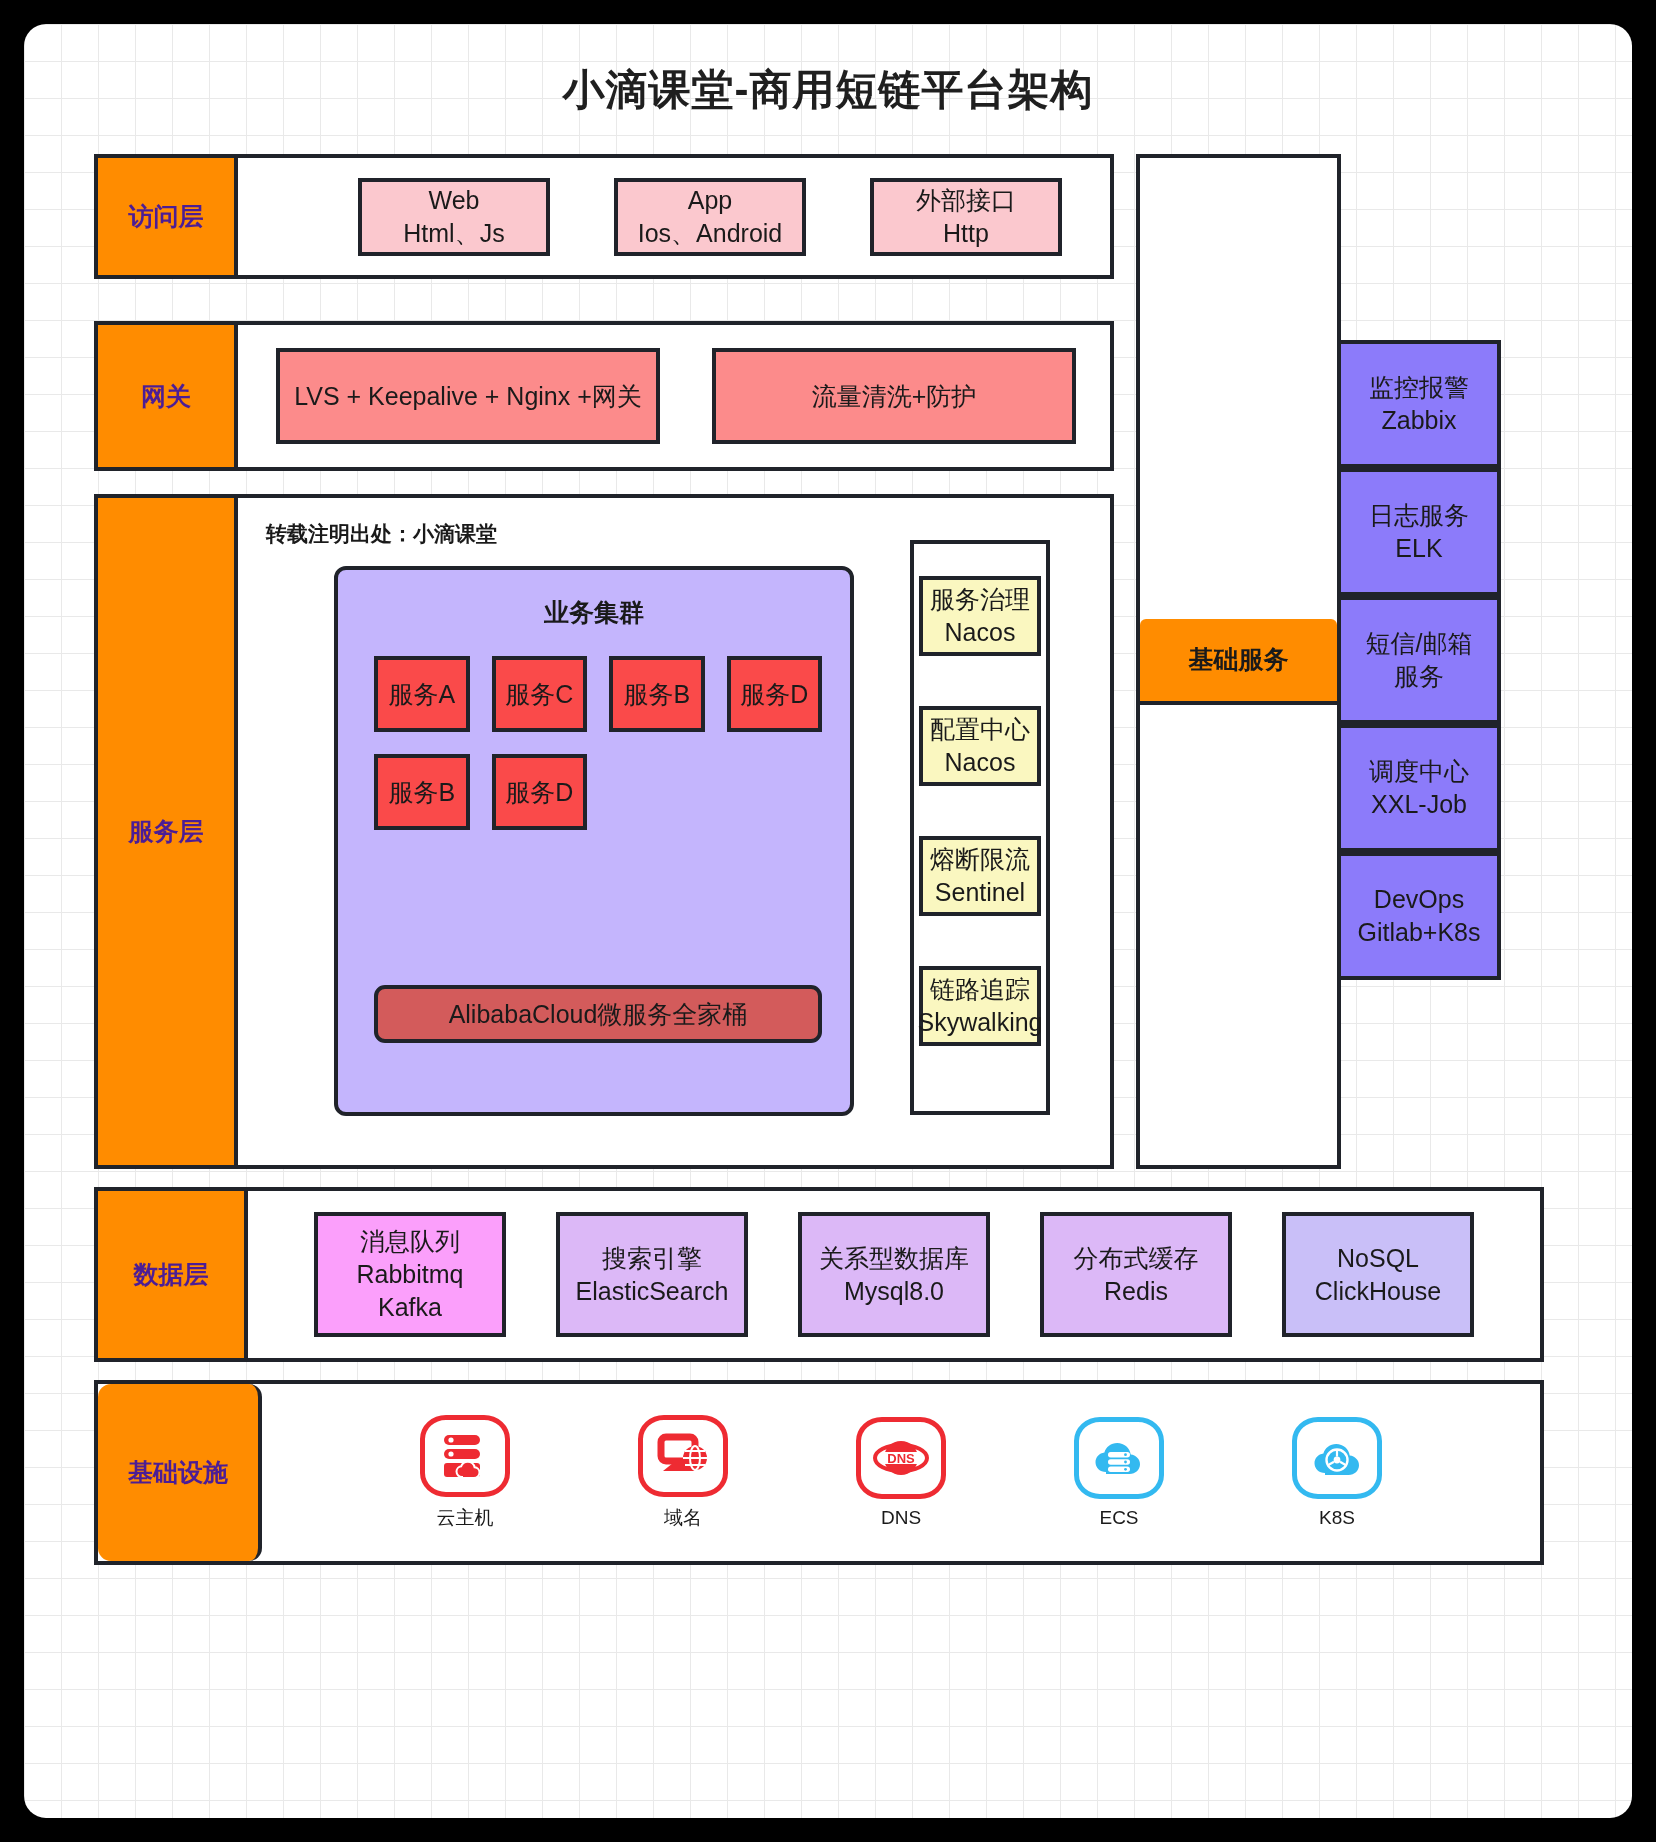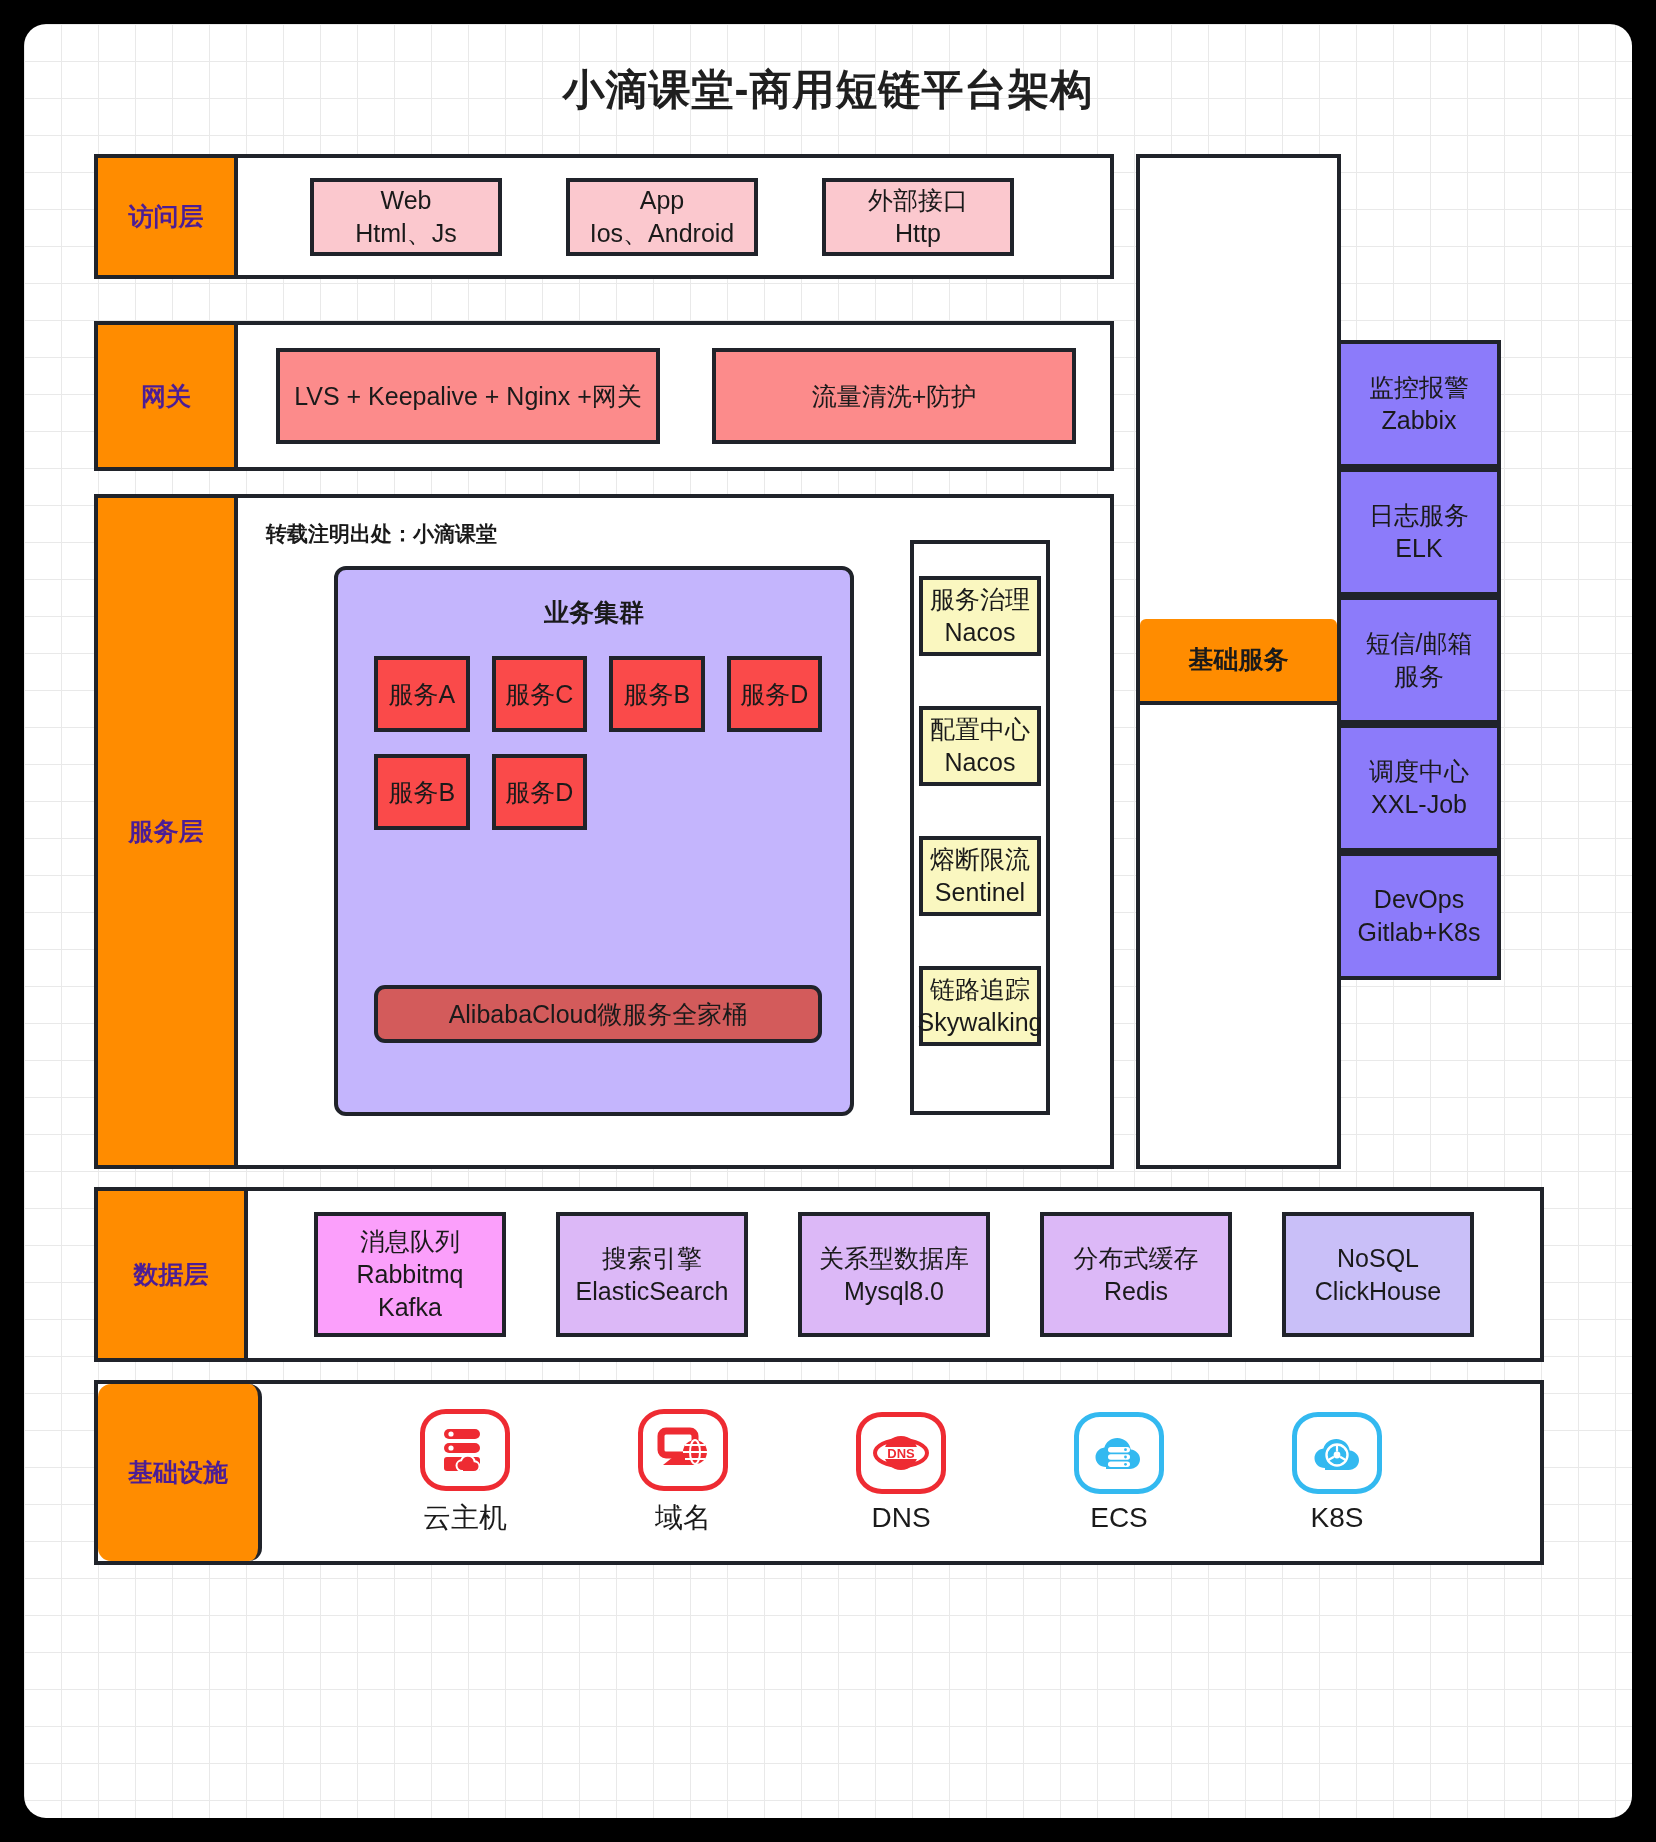--- a/index.html
+++ b/index.html
@@ -59,21 +59,21 @@
   .title {
     position: absolute; left: 0; top: 38px; width: 100%;
     text-align: center;
     font-size: 42px; font-weight: bold; color: #1f1f1f;
     letter-spacing: 1px;
   }
 
   
   #access-band { left: 70px; top: 130px; width: 1020px; height: 125px; }
   #access-band .band-label { width: 140px; }
-  #access-band .band-body { justify-content: flex-start; padding-left: 72px; gap: 64px;}
+  #access-band .band-body { justify-content: center; padding-left: 72px; gap: 64px;}
   #access-band .node { background: #FBC8CE; width: 192px; height: 78px; }
 
   
   #gateway-band { left: 70px; top: 297px; width: 1020px; height: 150px; }
   #gateway-band .band-label { width: 140px; }
   #gateway-band .band-body { justify-content: flex-start; padding-left: 38px; gap: 52px; }
   #gateway-band .node { background: #FC8B8B; height: 96px; }
   #gw-0 { width: 384px; }
   #gw-1 { width: 364px; }
 
@@ -166,21 +166,21 @@
   }
   .infra-icon-frame {
     width: 90px; height: 82px;
     border: 5px solid #EE2B32;
     border-radius: 26px / 24px;
     box-sizing: border-box;
     position: relative;
     display: flex; align-items: center; justify-content: center;
   }
   .infra-icon-frame.blue { border-color: #33B9F0; }
-  .infra-caption { font-size: 28px; color: #1a1a1a; }
+  .infra-caption { font-size: 19px; color: #1a1a1a; }
 </style>
 </head>
 <body>
 
 <div class="canvas">
 
   <div class="title">小滴课堂-商用短链平台架构</div>
 
   <div class="band" id="access-band">
     <div class="band-label">访问层</div>

